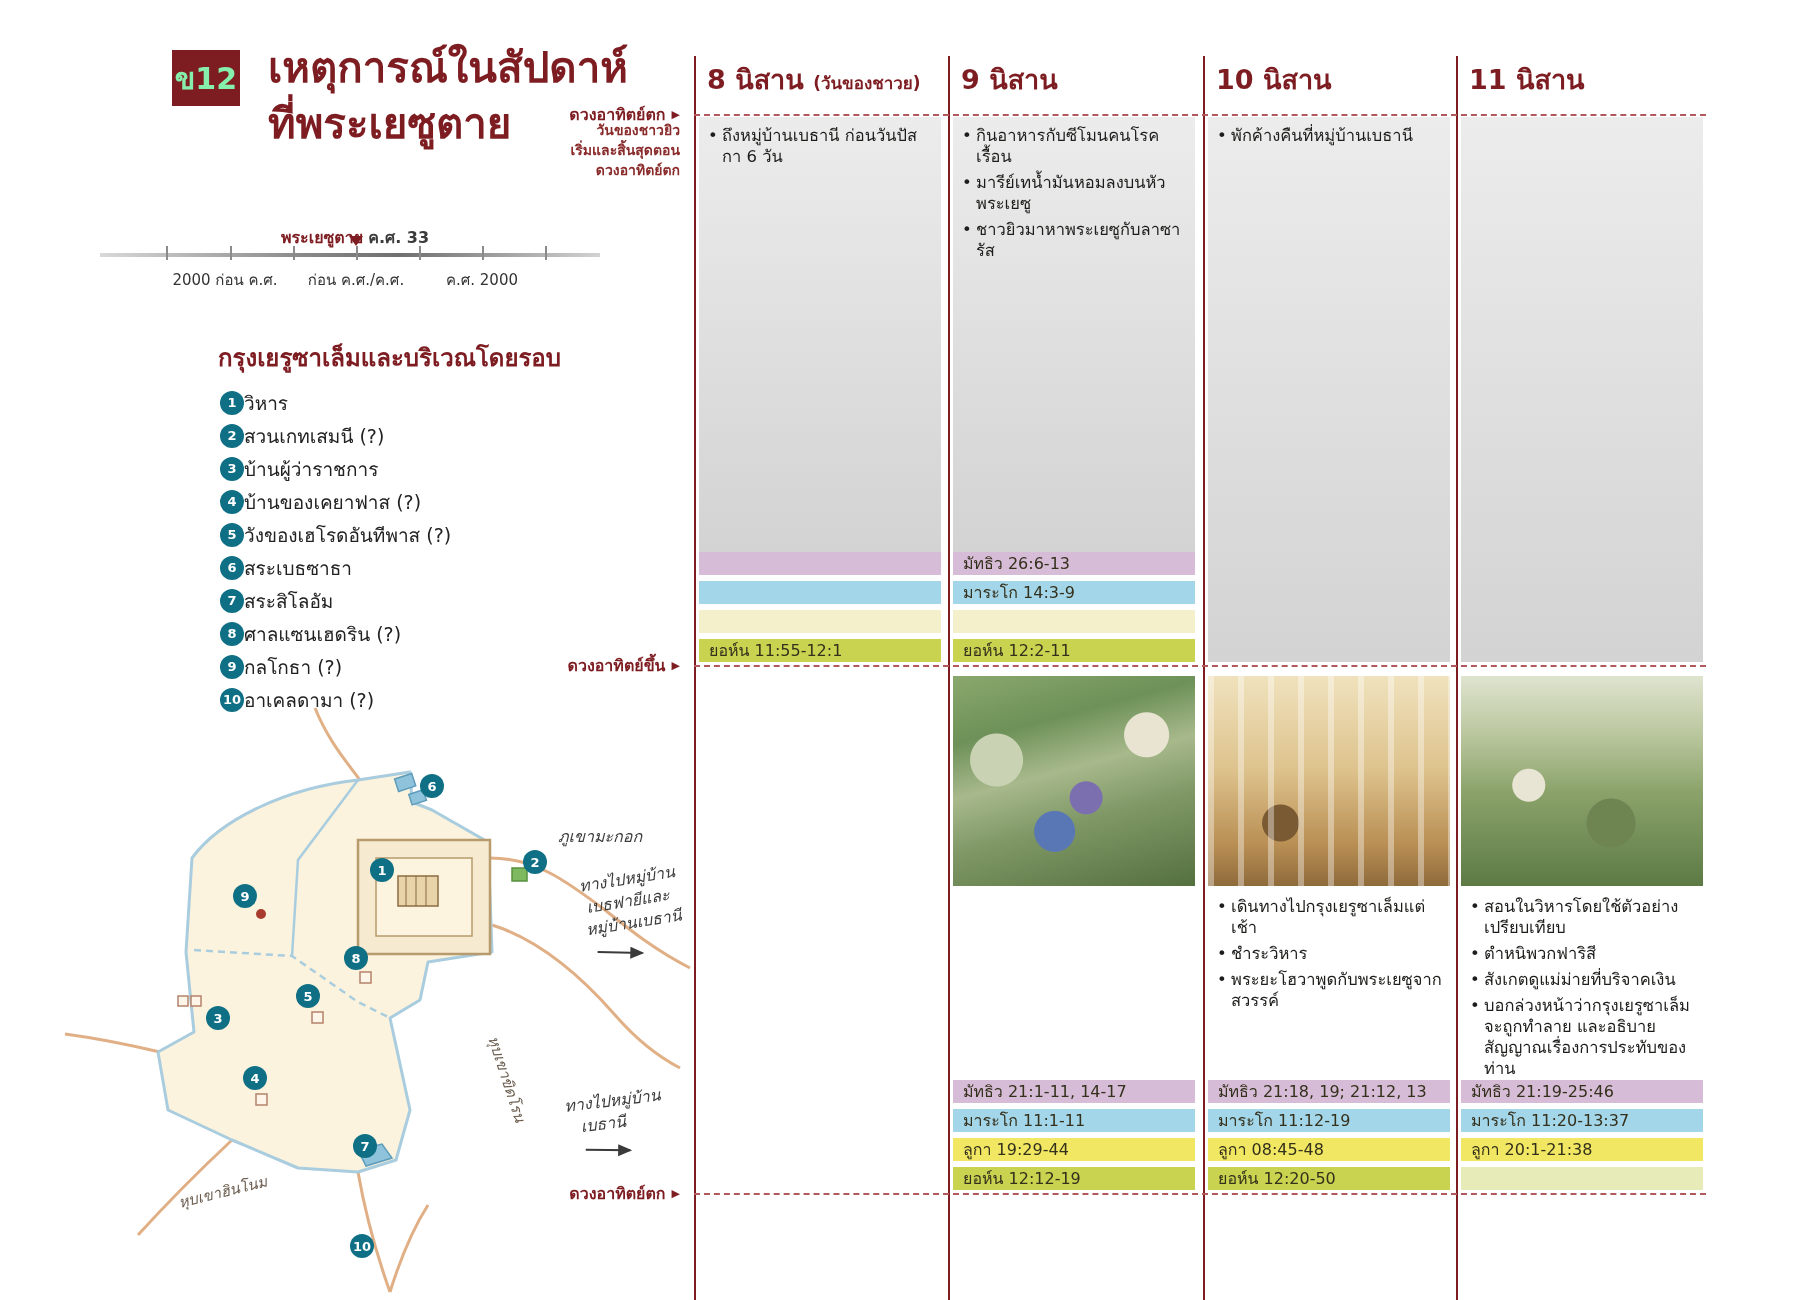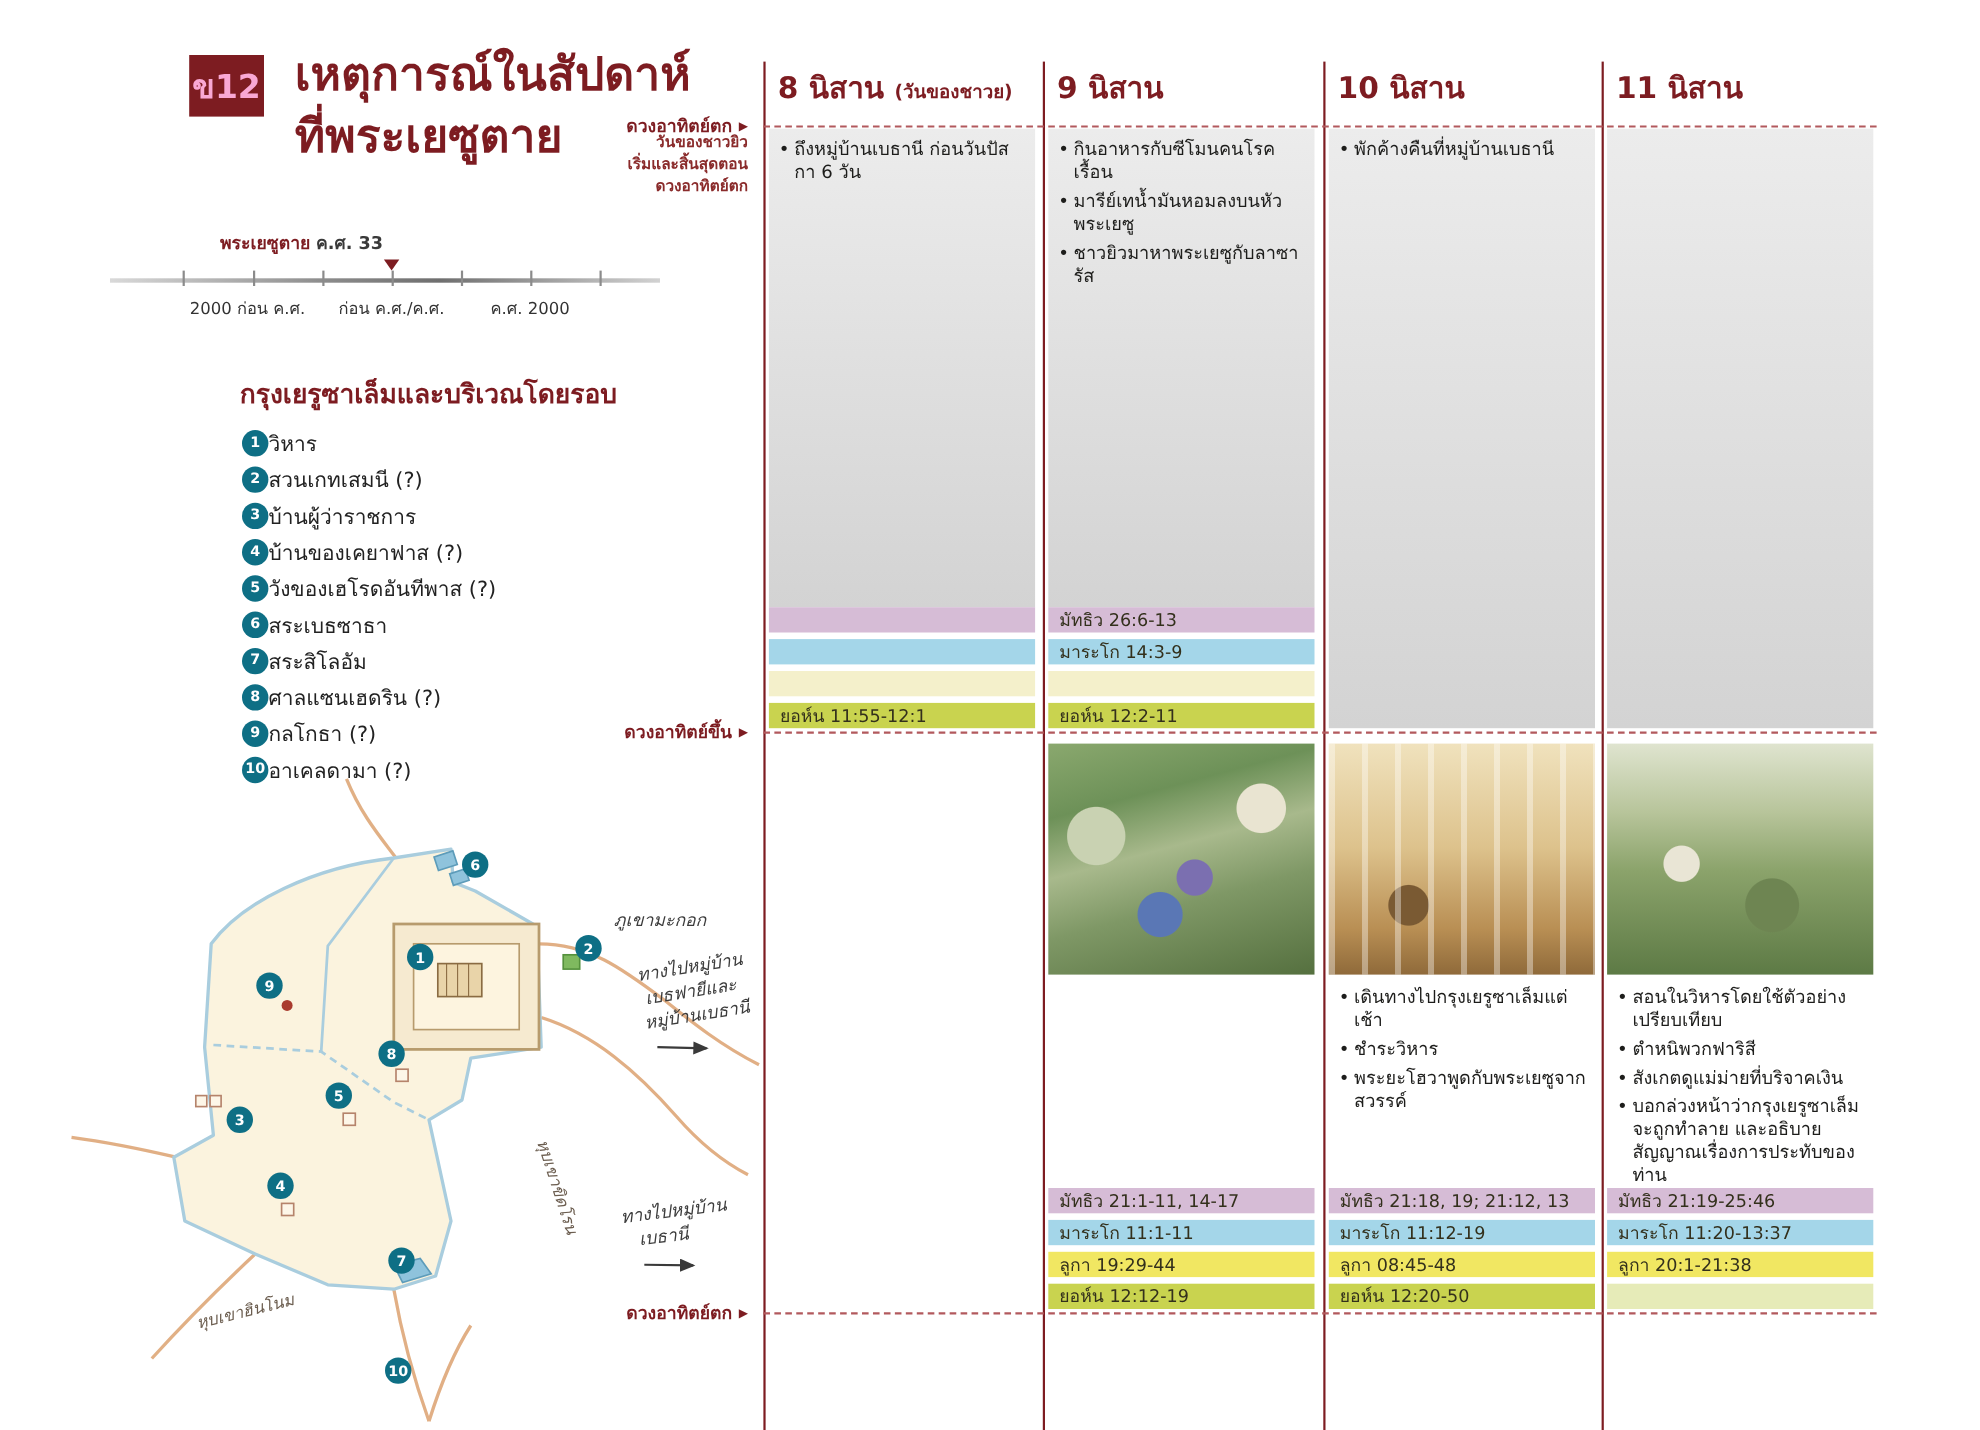--- a/index.html
+++ b/index.html
@@ -2,25 +2,25 @@
 <html><head>
 <meta charset="utf-8">
 <style>
   * { margin:0; padding:0; box-sizing:border-box; }
   html,body { background:#ffffff; }
   .page { position:relative; width:1800px; height:1300px; background:#ffffff; overflow:hidden;
           font-family:"DejaVu Sans", sans-serif; color:#1d1d1b; }
 
   
   .badge { position:absolute; left:172px; top:50px; width:68px; height:56px; background:#7d1c21;
-           color:#f9a8d4; font-size:30px; font-weight:bold; display:flex; align-items:center; justify-content:center; }
+           color:#86efac; font-size:30px; font-weight:bold; display:flex; align-items:center; justify-content:center; }
   .title { position:absolute; left:268px; top:40px; font-size:42px; line-height:56px; font-weight:bold; color:#7d1c21; }
 
   
-  .era-label { position:absolute; top:208px; left:200px; width:310px; font-size:16px; }
+  .era-label { position:absolute; top:225px; left:200px; width:310px; text-align:center; font-size:16px; }
   .era-label .nm { color:#7d1c21; font-weight:bold; }
   .era-label .yr { color:#3a3a3a; font-weight:bold; }
   .tri { position:absolute; left:349px; top:236px; width:0; height:0;
          border-left:7px solid transparent; border-right:7px solid transparent; border-top:10px solid #7d1c21; }
   .tline { position:absolute; left:100px; top:253px; width:500px; height:4px;
            background:linear-gradient(90deg,#d9d9d9,#8a8a8a 40%,#6f6f6f 60%,#d2d2d2); }
   .tick { position:absolute; top:246px; width:2px; height:14px; background:#8b8b8b; }
   .tk1{left:166px}.tk2{left:230px}.tk3{left:293px}.tk4{left:356px}.tk5{left:419px}.tk6{left:482px}.tk7{left:545px}
   .axlab { position:absolute; top:268px; width:170px; text-align:center; font-size:15px; color:#333; }
   .ax1{left:140px}.ax2{left:271px}.ax3{left:397px}

